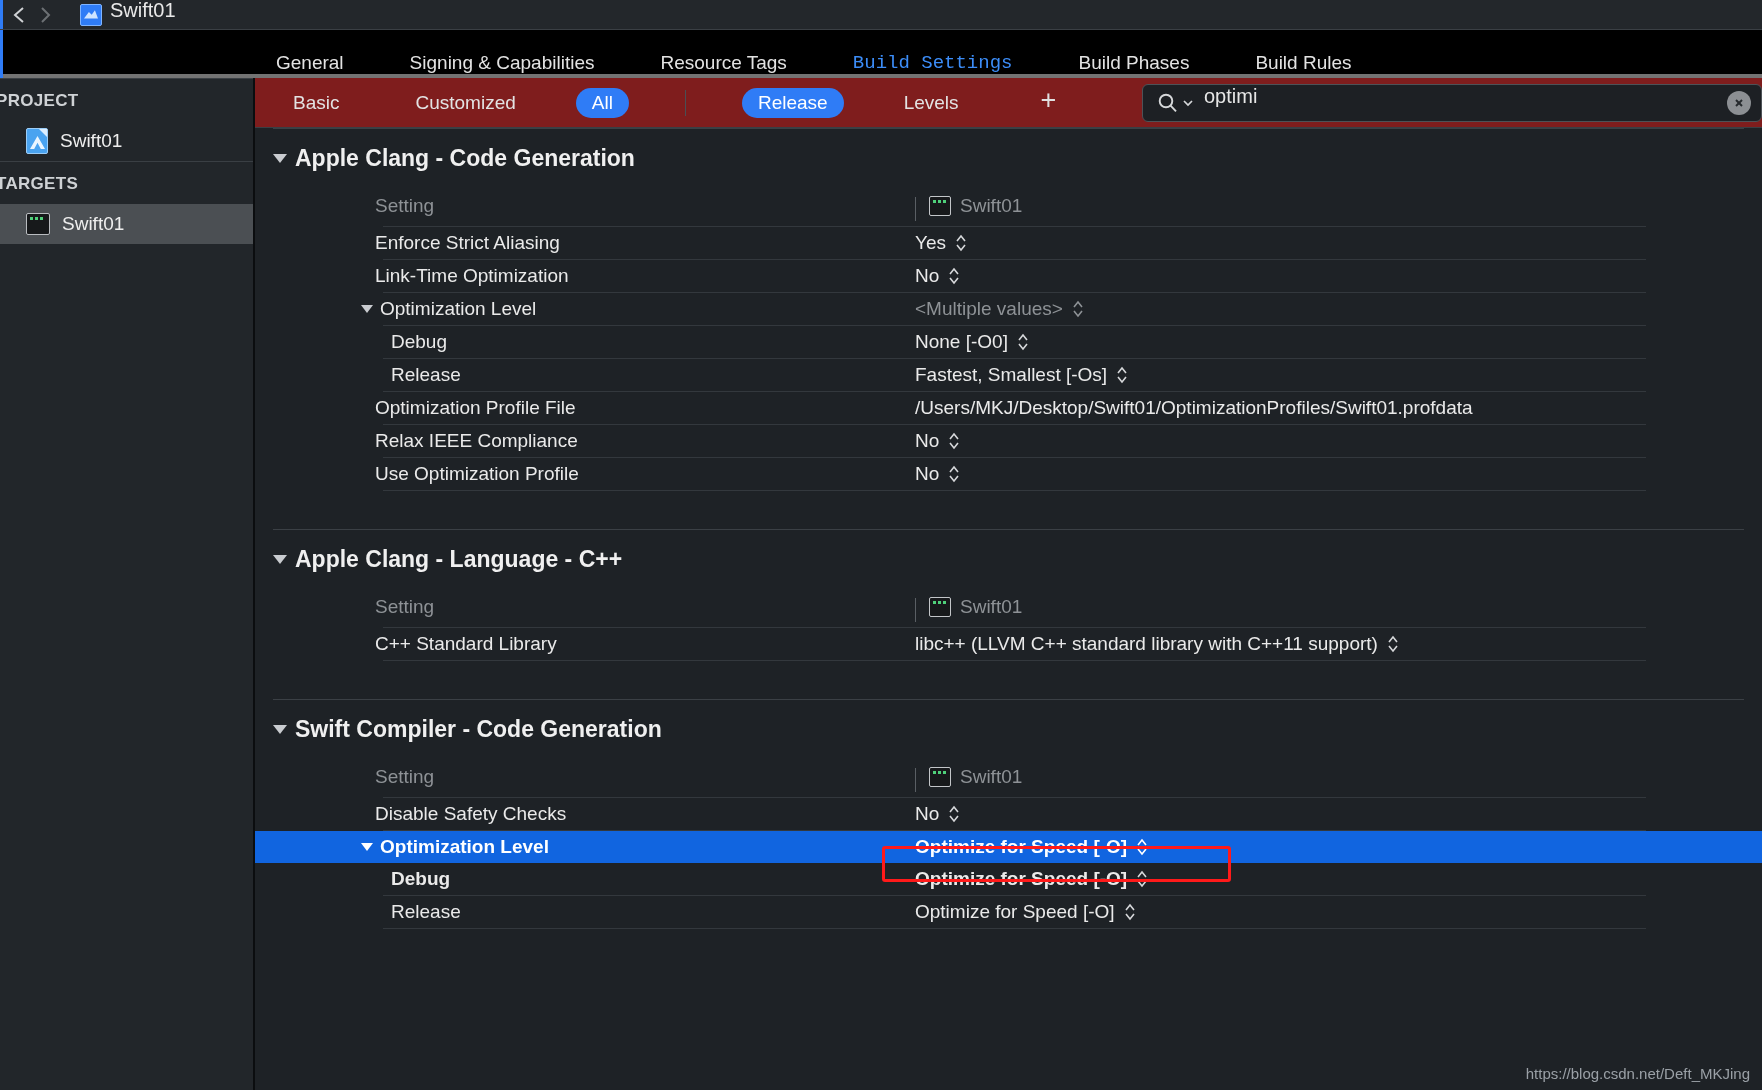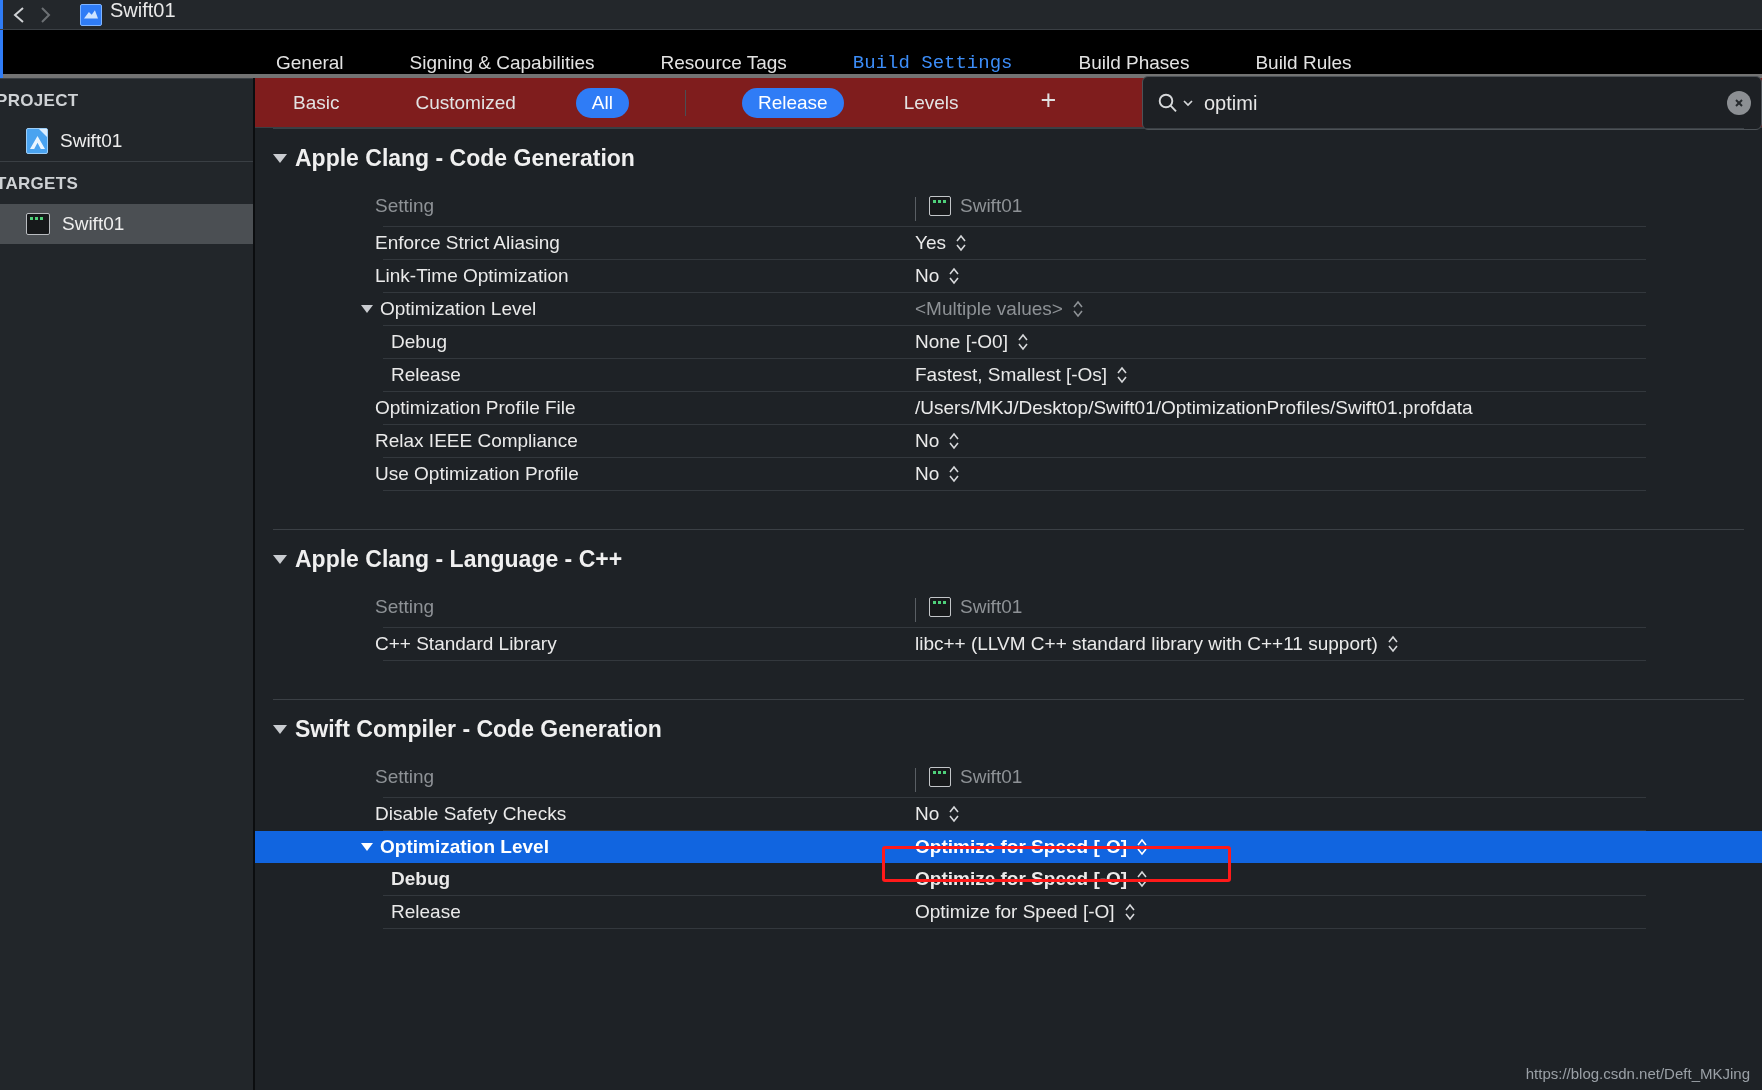--- a/index.html
+++ b/index.html
@@ -121,23 +121,23 @@
   .fb-divider { width: 1px; height: 26px; background: #4a4f54; margin: 0 12px; }
   .fb-plus {
     font-size: 27px; color: #e0e0e0; margin-left: 22px; line-height: 1;
     padding-bottom: 4px;
   }
   .search-wrap {
     position: absolute; right: 0px; top: 0px; height: 50px;
     display: flex; align-items: center;
   }
   .search-field {
-    width: 620px; height: 54px;
+    width: 620px; height: 38px;
     background: #1d2024; border: 1px solid #4d5257; border-radius: 6px;
-    display: flex; align-items: center; padding: 0 14px; gap: 10px;
+    display: flex; padding: 0 14px; gap: 10px;
     position: relative;
   }
   .search-icon-group { display: flex; align-items: center; gap: 3px; }
   .search-text { font-size: 20px; color: #e6e6e6; }
   .clear-btn {
     position: absolute; right: 10px; top: 50%; transform: translateY(-50%);
     width: 24px; height: 24px; border-radius: 50%; background: #8c8f93;
     display: flex; align-items: center; justify-content: center;
   }
   .clear-btn svg { display: block; }

